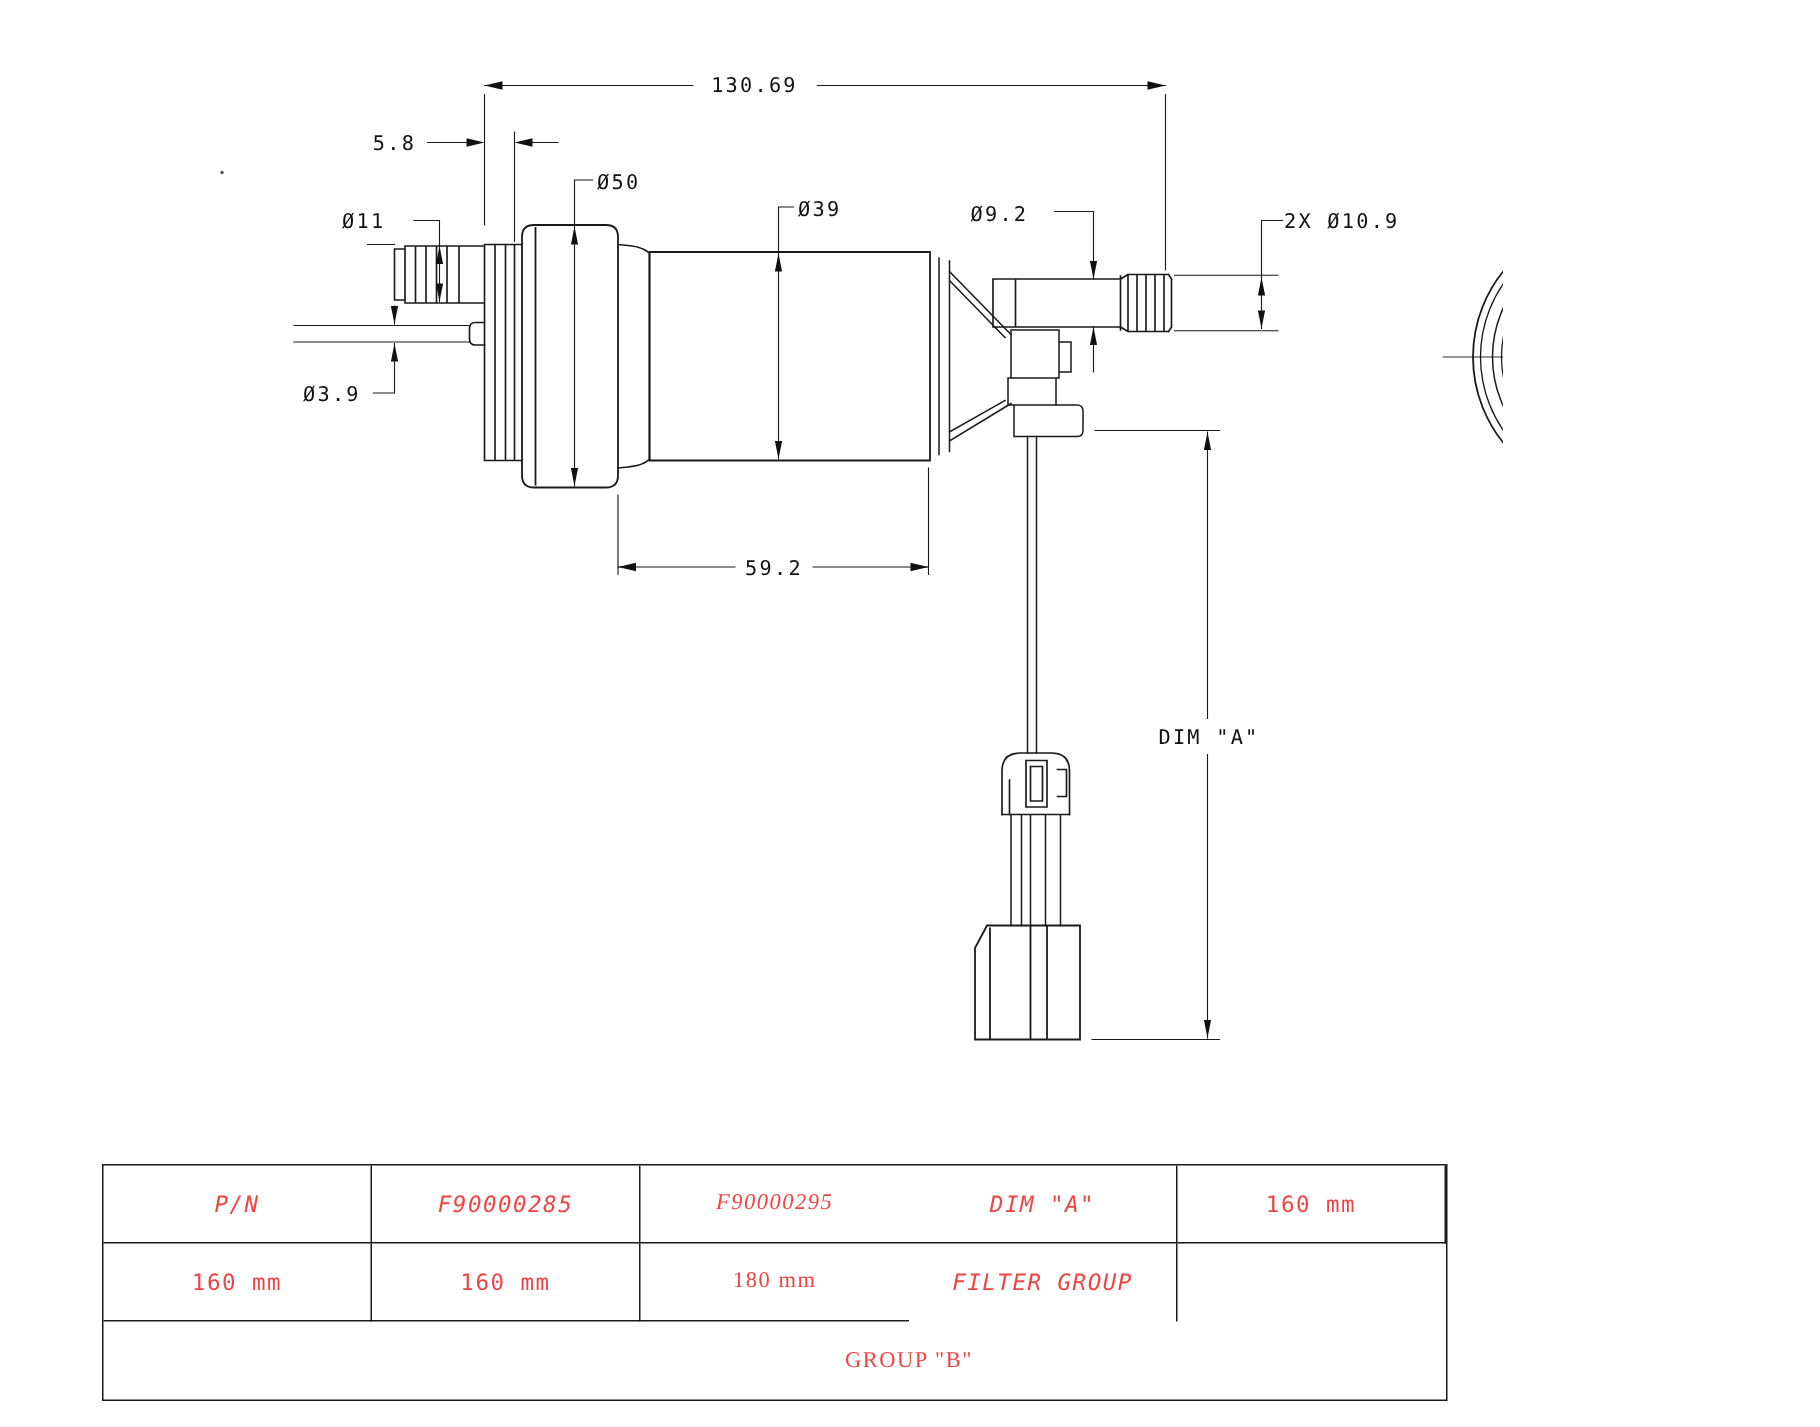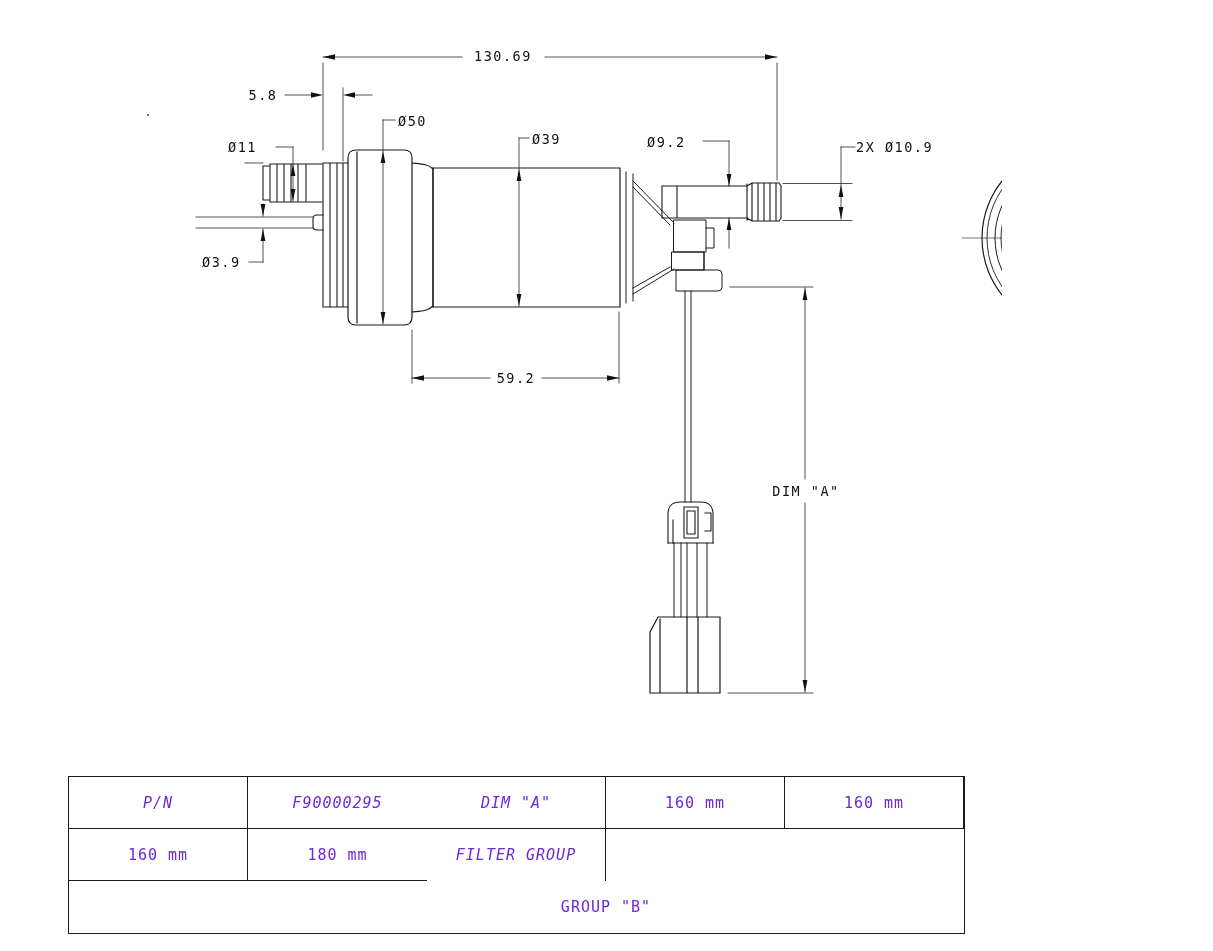--- a/index.html
+++ b/index.html
@@ -3,24 +3,24 @@
 <meta charset="utf-8">
 <style>
   html,body{margin:0;padding:0;background:#fff;}
   .canvas{position:relative;width:1002px;height:951px;background:#ffffff;overflow:hidden;
           font-family:"DejaVu Sans Mono",monospace;border-radius:17px;}
   svg{position:absolute;left:0;top:0;}
   svg text{font-family:"DejaVu Sans Mono",monospace;font-size:13.5px;fill:#111;letter-spacing:1.5px;}
   svg text.sym{font-size:15px;letter-spacing:0;}
   .spec-table{position:absolute;left:68px;top:776px;display:grid;
       grid-template-columns:179px 179px 179px 179px 179px;grid-auto-rows:52px;
-      border:1.6px solid #1a1a1a;color:#6d28d9;font-size:15px;letter-spacing:1px;background:#fff;}
+      border:1.6px solid #1a1a1a;color:#ef4444;font-size:15px;letter-spacing:1px;background:#fff;}
   .cell{border-right:1.1px solid #1a1a1a;border-bottom:1.1px solid #1a1a1a;
       display:flex;align-items:center;justify-content:center;white-space:pre;}
-  .cell.nr{border-right:none;}
+  .cell.nr{border-right:none;font-family:Liberation Serif, serif;}
   .cell.nb{border-bottom:none;}
   .cell.it{font-style:italic;}
   .cell.merged{grid-column:2 / 6;}
 </style>
 </head>
 <body>
 
 <div class="canvas">
 
 <svg width="1213" height="951" viewBox="0 0 1213 951">
@@ -125,20 +125,21 @@
       <text x="806" y="496" text-anchor="middle" stroke="none">DIM "A"</text>
 
       <text class="sym" x="1037" y="272" text-anchor="middle" stroke="none">−</text>
       <text class="sym" x="1108" y="274" text-anchor="middle" stroke="none">+</text>
     </g>
   </g>
 </svg>
 
   <div class="spec-table">
     <div class="cell it">P/N</div>
+    <div class="cell it">F90000285</div>
     <div class="cell it nr">F90000295</div>
 
     <div class="cell it">DIM "A"</div>
     <div class="cell">160 mm</div>
     <div class="cell">160 mm</div>
     <div class="cell">160 mm</div>
     <div class="cell nr">180 mm</div>
 
     <div class="cell it nb">FILTER GROUP</div>
     <div class="cell merged nr nb">GROUP "B"</div>

